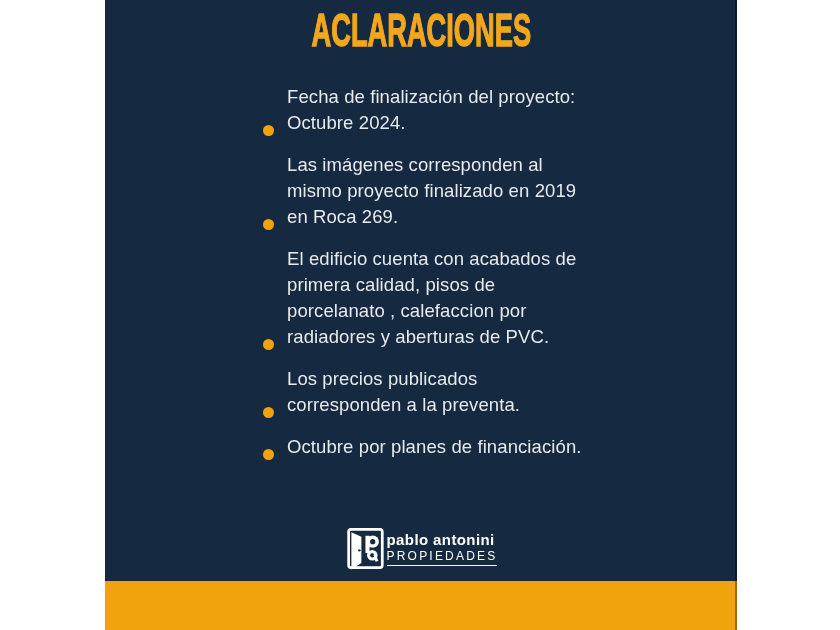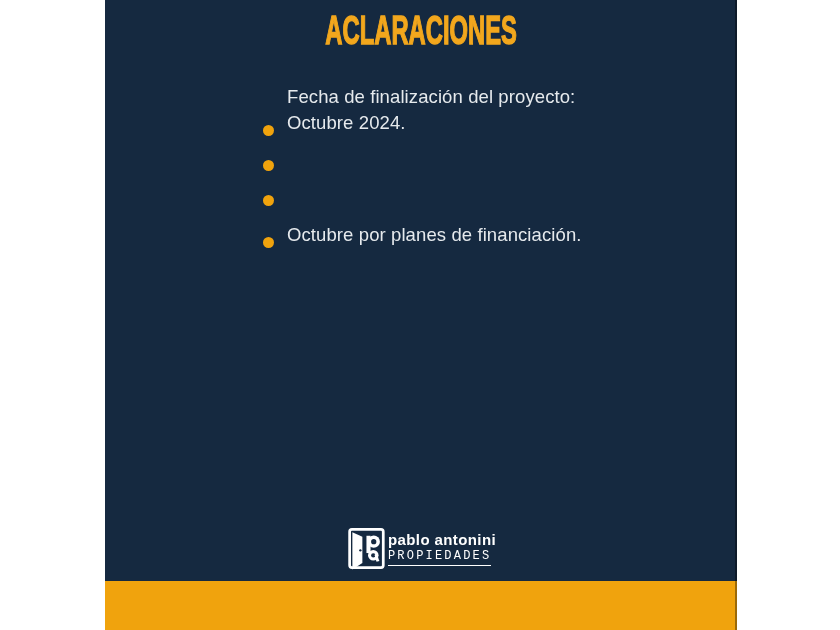--- a/index.html
+++ b/index.html
@@ -29,21 +29,21 @@
     width:2px; height:100%;
     background:rgba(0,0,0,0.35);
     z-index:5;
   }
   .title{
     position:absolute;
     top:4px; left:0;
     width:100%;
     text-align:center;
     color:var(--title_orange);
-    font-size:41px;
+    font-size:47px;
     font-weight:700;
     line-height:52px;
     letter-spacing:0px;
     white-space:nowrap;
   }
   .title-inner{
     display:inline-block;
     transform:scaleX(0.58);
     transform-origin:center;
     -webkit-text-stroke:1.4px var(--title_orange);
@@ -100,21 +100,20 @@
     letter-spacing:0.4px;
   }
   .brand-subtitle{
     color:var(--logo_white);
     font-size:12px;
     line-height:14px;
     letter-spacing:2.2px;
     border-bottom:1.5px solid var(--logo_white);
     padding-bottom:2px;
     margin-top:1px;
-    font-family:Liberation Mono, monospace;
   }
   .footer-bar{
     position:absolute;
     left:0; bottom:0;
     width:100%; height:49px;
     background:var(--accent_orange);
   }
 </style>
 </head>
 <body>
@@ -126,23 +125,35 @@
   </div>
 
   <ul class="bullet-list">
     <li class="bullet-item">
       <span class="bullet-dot"></span>
       <div class="bullet-text">Fecha de finalización del proyecto:
 Octubre 2024.</div>
     </li>
     <li class="bullet-item">
       <span class="bullet-dot"></span>
+      <div class="bullet-text">Las imágenes corresponden al
+mismo proyecto finalizado en 2019
+en Roca 269.</div>
     </li>
     <li class="bullet-item">
       <span class="bullet-dot"></span>
+      <div class="bullet-text">El edificio cuenta con acabados de
+primera calidad, pisos de
+porcelanato , calefaccion por
+radiadores y aberturas de PVC.</div>
+    </li>
+    <li class="bullet-item">
+      <span class="bullet-dot"></span>
+      <div class="bullet-text">Los precios publicados
+corresponden a la preventa.</div>
     </li>
     <li class="bullet-item">
       <span class="bullet-dot"></span>
       <div class="bullet-text">Octubre por planes de financiación.</div>
     </li>
   </ul>
 
   <div class="brand">
     <svg class="brand-icon" viewBox="0 0 44 50" aria-hidden="true">
       <rect x="4" y="4" width="37" height="42" rx="2.5" fill="none" stroke="#FFFFFF" stroke-width="3"></rect>

